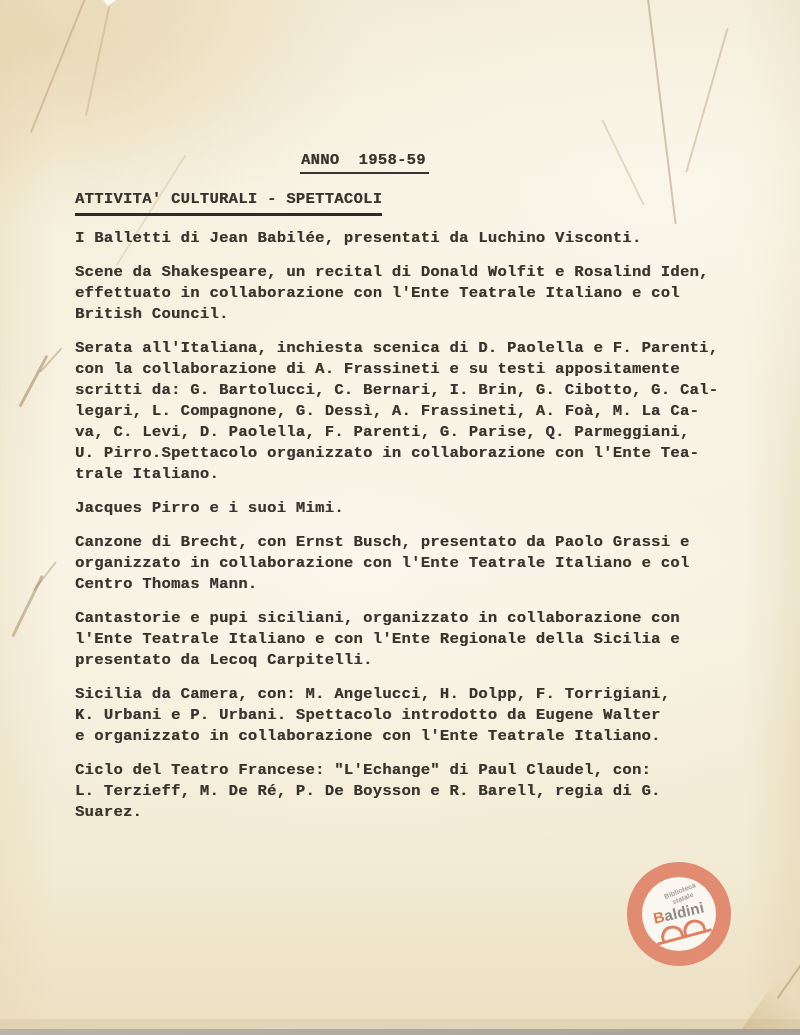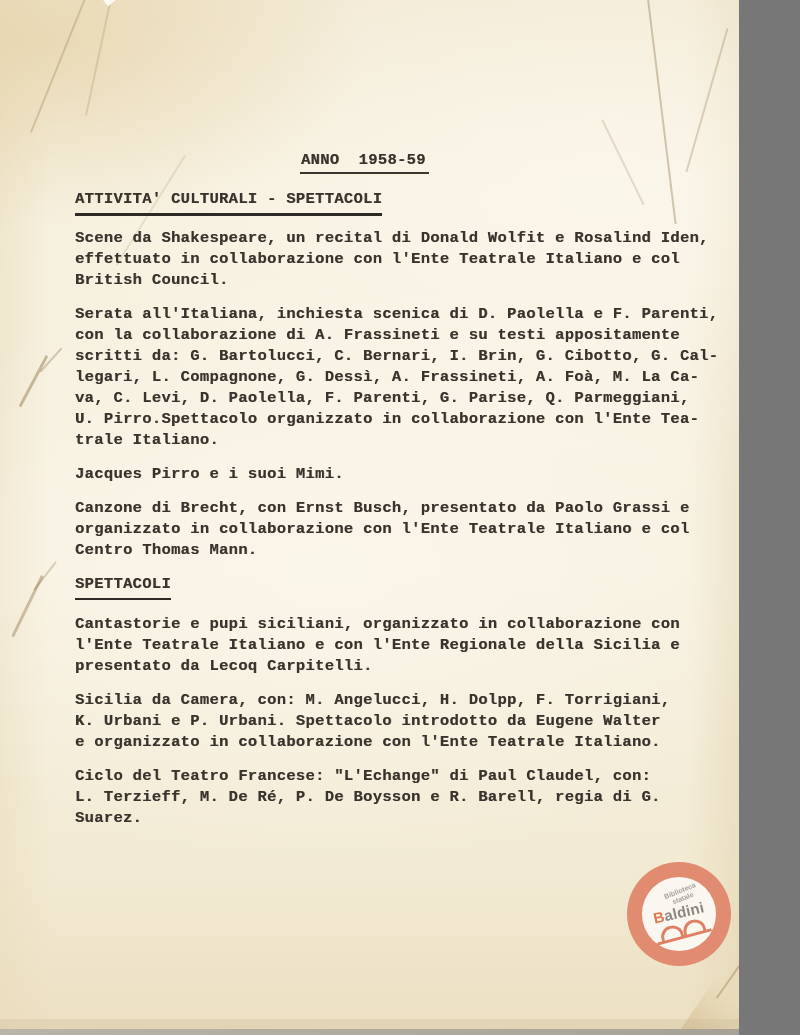--- a/index.html
+++ b/index.html
@@ -1,17 +1,17 @@
 <!DOCTYPE html>
 <html><head>
 <meta charset="utf-8">
 <style>
   html,body{margin:0;padding:0;background:#777;}
   .paper{
-    position:relative;width:739px;height:1035px;overflow:hidden;
+    position:relative;width:800px;height:1035px;overflow:hidden;
     background:
       radial-gradient(520px 300px at 6% 4%, rgba(226,203,156,0.55), rgba(226,203,156,0) 62%),
       radial-gradient(900px 520px at 82% 18%, rgba(252,248,238,0.75), rgba(252,248,238,0) 65%),
       radial-gradient(700px 420px at 45% 55%, rgba(253,249,240,0.6), rgba(253,249,240,0) 72%),
       linear-gradient(90deg, rgba(233,219,185,0.45), rgba(233,219,185,0) 7%, rgba(233,219,185,0) 93%, rgba(226,211,175,0.5)),
       linear-gradient(180deg, #f1e8d1 0%, #f6f0de 18%, #f7f1e1 55%, #f2ead3 84%, #ecdfc2 100%);
     font-family:"Liberation Mono","DejaVu Sans Mono",monospace;
   }
   .doc{
     position:absolute;left:75px;top:150px;width:672px;
@@ -95,38 +95,38 @@
   <div class="crease ln c10"></div>
   <div class="crease sliver"></div>
   <div class="crease fold-br"></div>
   <div class="crease ln fold-line"></div>
 
   <div class="doc">
     <h1><span>ANNO  1958-59</span></h1>
 
     <section>
       <h2><span>ATTIVITA' CULTURALI - SPETTACOLI</span></h2>
+      <p>I Balletti di Jean Babilée, presentati da Luchino Visconti.</p>
       <p>Scene da Shakespeare, un recital di Donald Wolfit e Rosalind Iden,
 effettuato in collaborazione con l'Ente Teatrale Italiano e col
 British Council.</p>
       <p>Serata all'Italiana, inchiesta scenica di D. Paolella e F. Parenti,
 con la collaborazione di A. Frassineti e su testi appositamente
 scritti da: G. Bartolucci, C. Bernari, I. Brin, G. Cibotto, G. Cal-
 legari, L. Compagnone, G. Dessì, A. Frassineti, A. Foà, M. La Ca-
 va, C. Levi, D. Paolella, F. Parenti, G. Parise, Q. Parmeggiani,
 U. Pirro.Spettacolo organizzato in collaborazione con l'Ente Tea-
 trale Italiano.</p>
       <p>Jacques Pirro e i suoi Mimi.</p>
       <p>Canzone di Brecht, con Ernst Busch, presentato da Paolo Grassi e
 organizzato in collaborazione con l'Ente Teatrale Italiano e col
 Centro Thomas Mann.</p>
     </section>
 
     <section class="sec2">
-      <h2><span>SPETTACOLI</span></h2>
       <p>Cantastorie e pupi siciliani, organizzato in collaborazione con
 l'Ente Teatrale Italiano e con l'Ente Regionale della Sicilia e
 presentato da Lecoq Carpitelli.</p>
       <p>Sicilia da Camera, con: M. Angelucci, H. Dolpp, F. Torrigiani,
 K. Urbani e P. Urbani. Spettacolo introdotto da Eugene Walter
 e organizzato in collaborazione con l'Ente Teatrale Italiano.</p>
       <p>Ciclo del Teatro Francese: "L'Echange" di Paul Claudel, con:
 L. Terzieff, M. De Ré, P. De Boysson e R. Barell, regia di G.
 Suarez.</p>
     </section>

